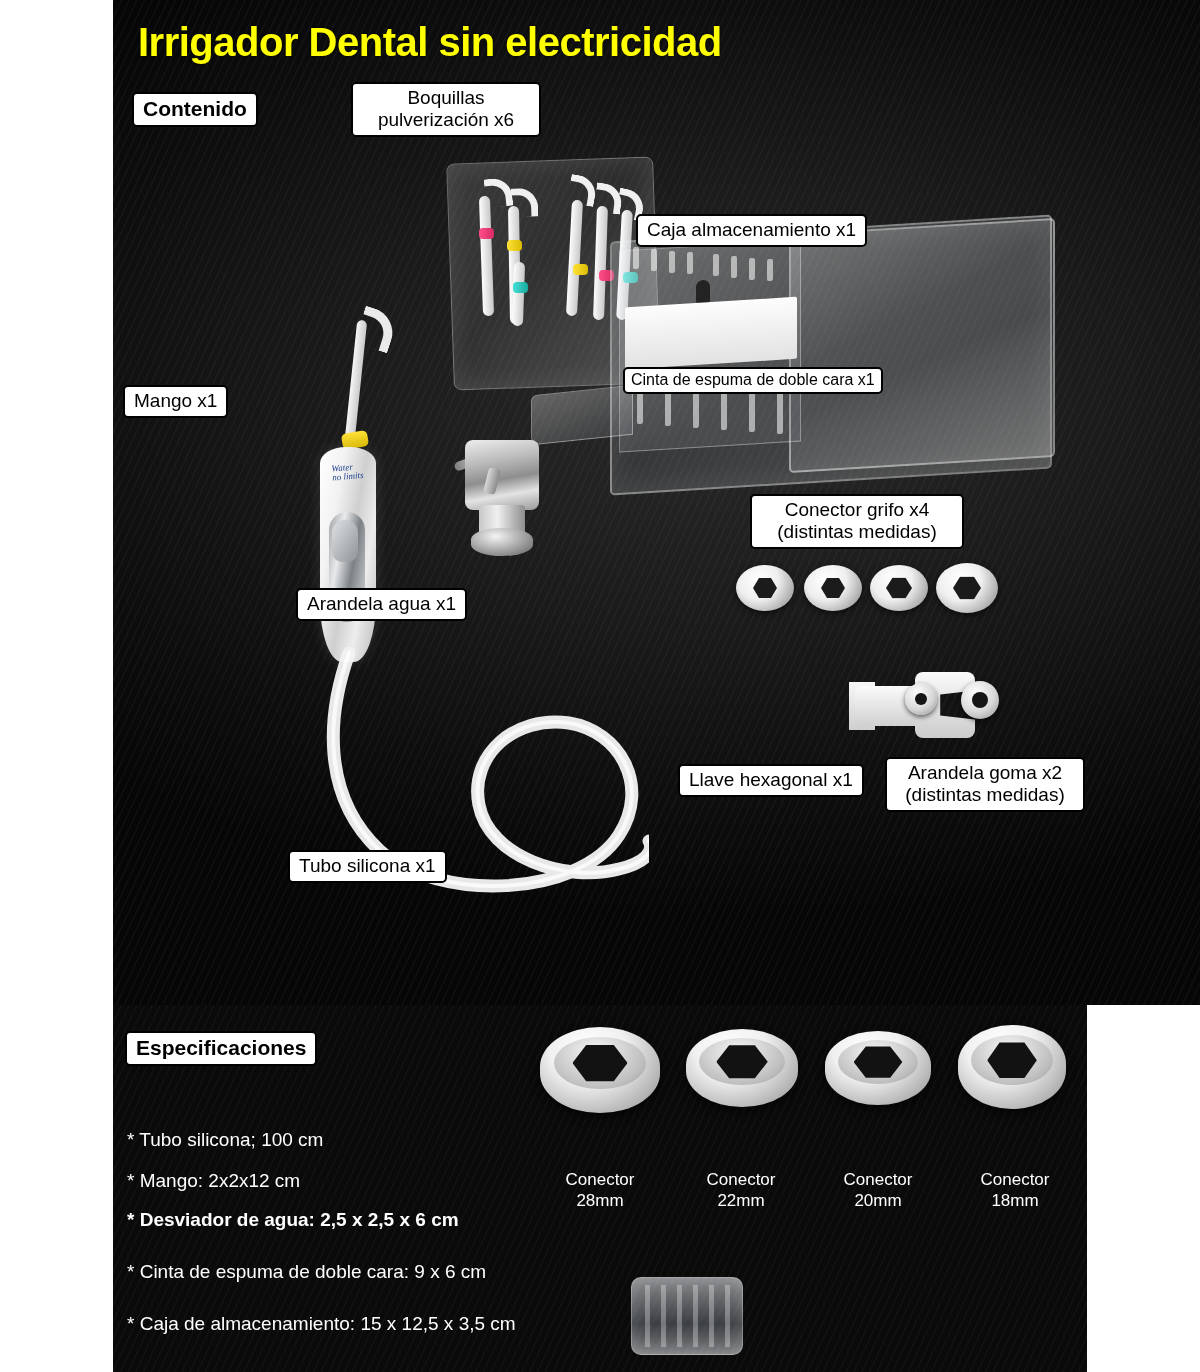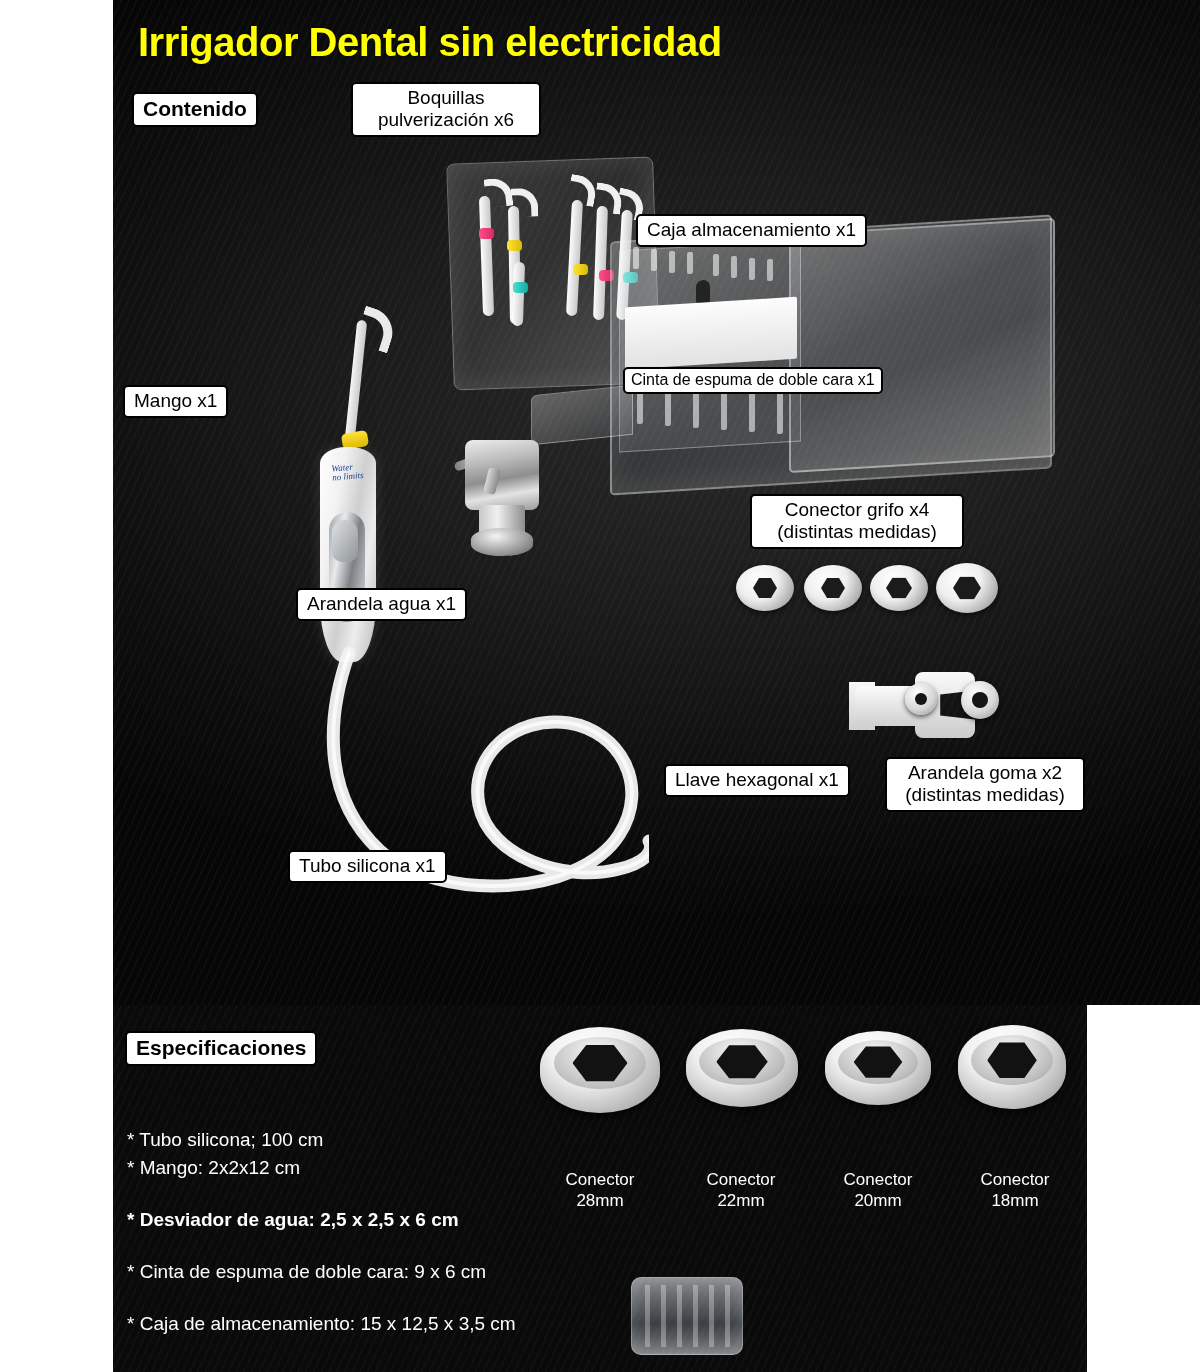--- a/index.html
+++ b/index.html
@@ -492,32 +492,32 @@
 
     <div class="label bold" style="left:19px; top:92px;">Contenido</div>
     <div class="label" style="left:238px; top:82px; width:190px;">Boquillas
 pulverización x6</div>
     <div class="label" style="left:523px; top:190px;margin-top:24px;">Caja almacenamiento x1</div>
     <div class="label sm" style="left:510px; top:367px;">Cinta de espuma de doble cara x1</div>
     <div class="label" style="left:10px; top:385px;">Mango x1</div>
     <div class="label" style="left:183px; top:588px;">Arandela agua x1</div>
     <div class="label" style="left:637px; top:494px; width:214px;">Conector grifo x4
 (distintas medidas)</div>
-    <div class="label" style="left:551px; top:764px;text-align:center;">Llave hexagonal x1</div>
+    <div class="label" style="left:565px; top:764px;text-align:center;">Llave hexagonal x1</div>
     <div class="label" style="left:772px; top:757px; width:200px;">Arandela goma x2
 (distintas medidas)</div>
     <div class="label" style="left:175px; top:850px;">Tubo silicona x1</div>
   </div>
 
   <div id="bottom-panel">
 
     <div class="label bold" id="spec-title">Especificaciones</div>
 
     <div class="spec-line" style="top:100px;margin-top:24px;">* Tubo silicona; 100 cm</div>
-    <div class="spec-line" style="top:152px;">* Mango: 2x2x12 cm</div>
+    <div class="spec-line" style="top:165px;">* Mango: 2x2x12 cm</div>
     <div class="spec-line" style="top:204px;font-weight:bold;">* Desviador de agua: 2,5 x 2,5 x 6 cm</div>
     <div class="spec-line" style="top:256px;">* Cinta de espuma de doble cara: 9 x 6 cm</div>
     <div class="spec-line" style="top:308px;">* Caja de almacenamiento: 15 x 12,5 x 3,5 cm</div>
 
     <div class="bigconn" style="left:427px; top:22px; width:120px; height:86px;">
       <span class="outer"></span>
         <span class="rim"></span>
         <span class="hex"></span>
     </div>
     <div class="bigconn" style="left:573px; top:24px;">

